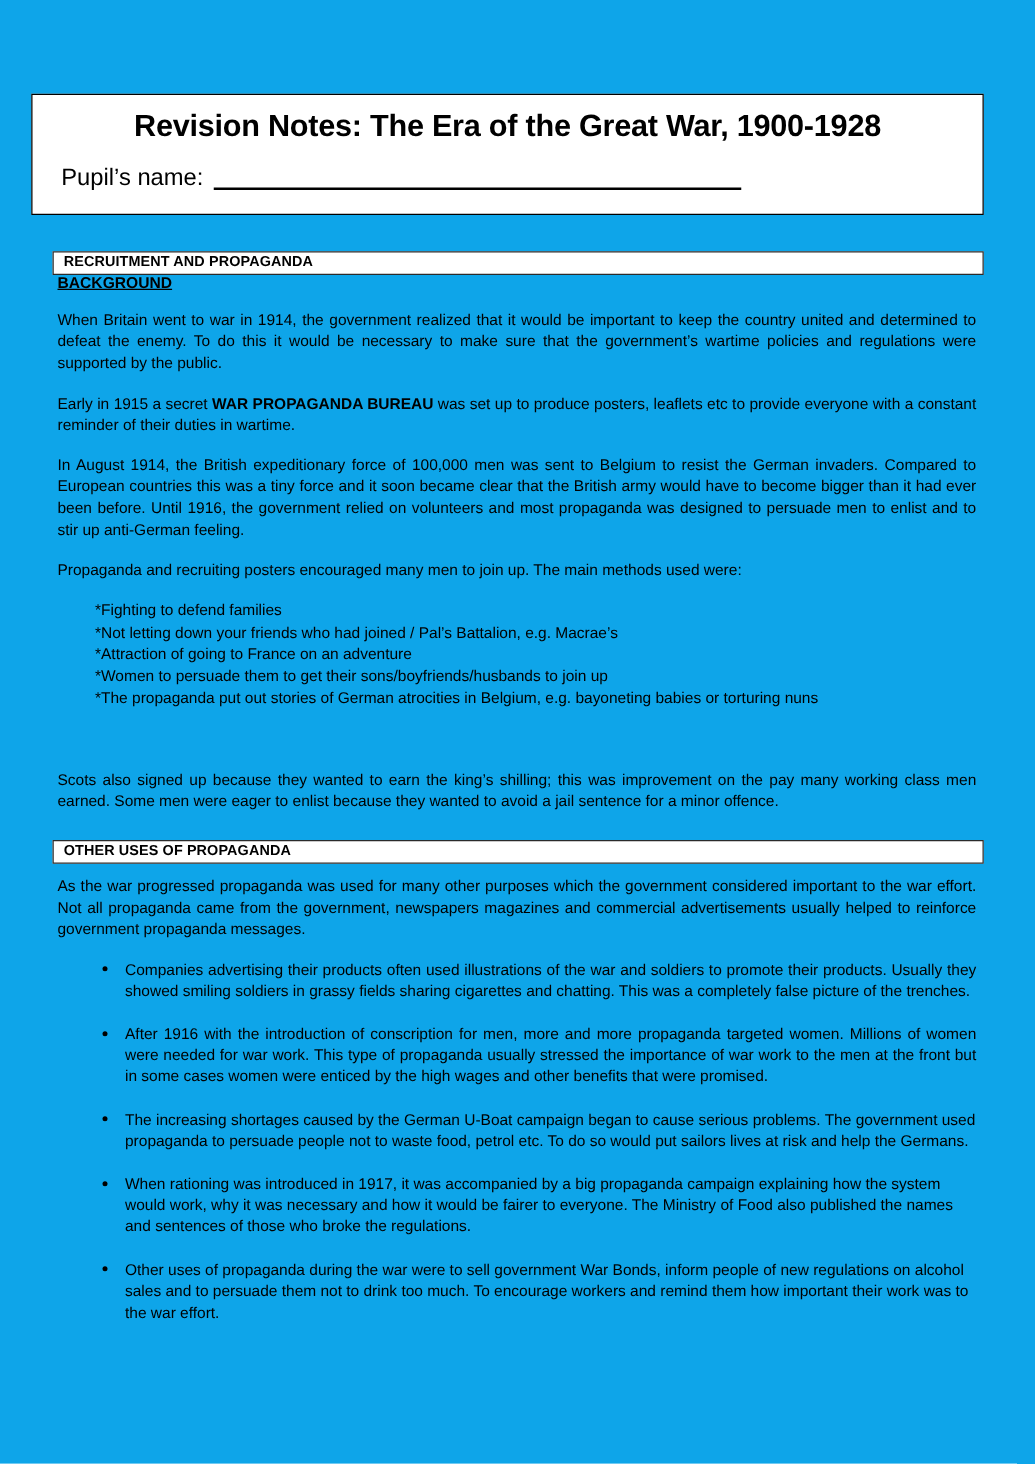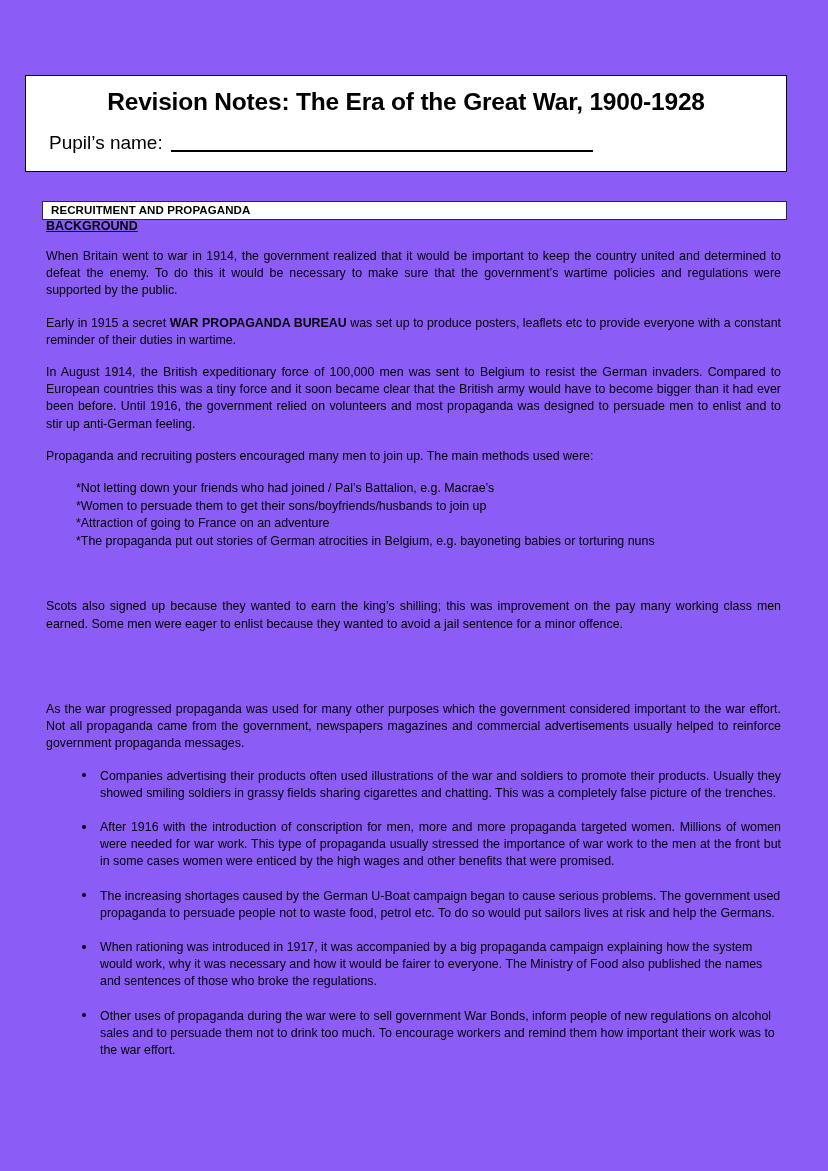--- a/index.html
+++ b/index.html
@@ -12,21 +12,21 @@
     height: 1171px;
     font-family: "Liberation Sans", sans-serif;
     color: #000000;
     -webkit-font-smoothing: antialiased;
   }
 
   .page {
     position: relative;
     width: 828px;
     height: 1171px;
-    background: #8b5cf6;
+    background: #0ea5e9;
     box-sizing: border-box;
   }
 
   
   .title-box {
     position: absolute;
     left: 25px;
     top: 75px;
     width: 762px;
     height: 97px;
@@ -174,29 +174,33 @@
 
     <p class="para">When Britain went to war in 1914, the government realized that it would be important to keep the country united and determined to defeat the enemy. To do this it would be necessary to make sure that the government’s wartime policies and regulations were supported by the public.</p>
 
     <p class="para"><span>Early in 1915 a secret </span><b>WAR PROPAGANDA BUREAU</b><span> was set up to produce posters, leaflets etc to provide everyone with a constant reminder of their duties in wartime.</span></p>
 
     <p class="para">In August 1914, the British expeditionary force of 100,000 men was sent to Belgium to resist the German invaders. Compared to European countries this was a tiny force and it soon became clear that the British army would have to become bigger than it had ever been before.  Until 1916, the government relied on volunteers and most propaganda was designed to persuade men to enlist and to stir up anti-German feeling.</p>
 
     <p class="para">Propaganda and recruiting posters encouraged many men to join up. The main methods used were:</p>
 
     <ul class="star-list">
+      <li>*Fighting to defend families</li>
       <li>*Not letting down your friends who had joined / Pal’s Battalion, e.g. Macrae’s</li>
+      <li>*Attraction of going to France on an adventure</li>
       <li>*Women to persuade them to get their sons/boyfriends/husbands to join up</li>
-      <li>*Attraction of going to France on an adventure</li>
       <li>*The propaganda put out stories of German atrocities in Belgium, e.g. bayoneting babies or torturing nuns</li>
     </ul>
 
     <p class="para last">Scots also signed up because they wanted to earn the king’s shilling; this was improvement on the pay many working class men earned. Some men were eager to enlist because they wanted to avoid a jail sentence for a minor offence.</p>
   </div>
 
+  <div class="section-bar" id="bar-other-uses">
+    <span>OTHER USES OF PROPAGANDA</span>
+  </div>
 
   <div class="content" id="content-other">
 
     <p class="para">As the war progressed propaganda was used for many other purposes which the government considered important to the war effort. Not all propaganda came from the government, newspapers magazines and commercial advertisements usually helped to reinforce government propaganda messages.</p>
 
     <ul class="bullet-list">
       <li>
         <span class="bullet-dot"></span>
         <span>Companies advertising their products often used illustrations of the war and soldiers to promote their products. Usually they showed smiling soldiers in grassy fields sharing cigarettes and chatting. This was a completely false picture of the trenches.</span>
       </li>

